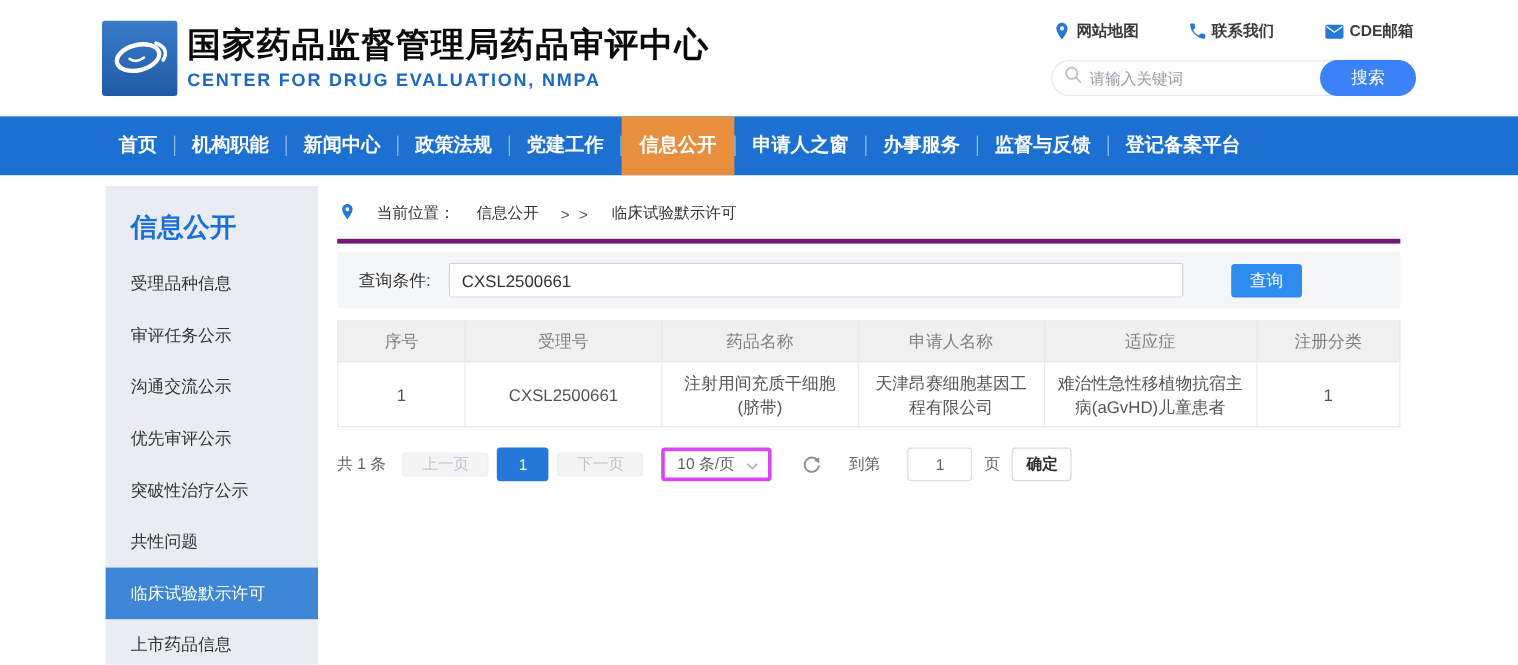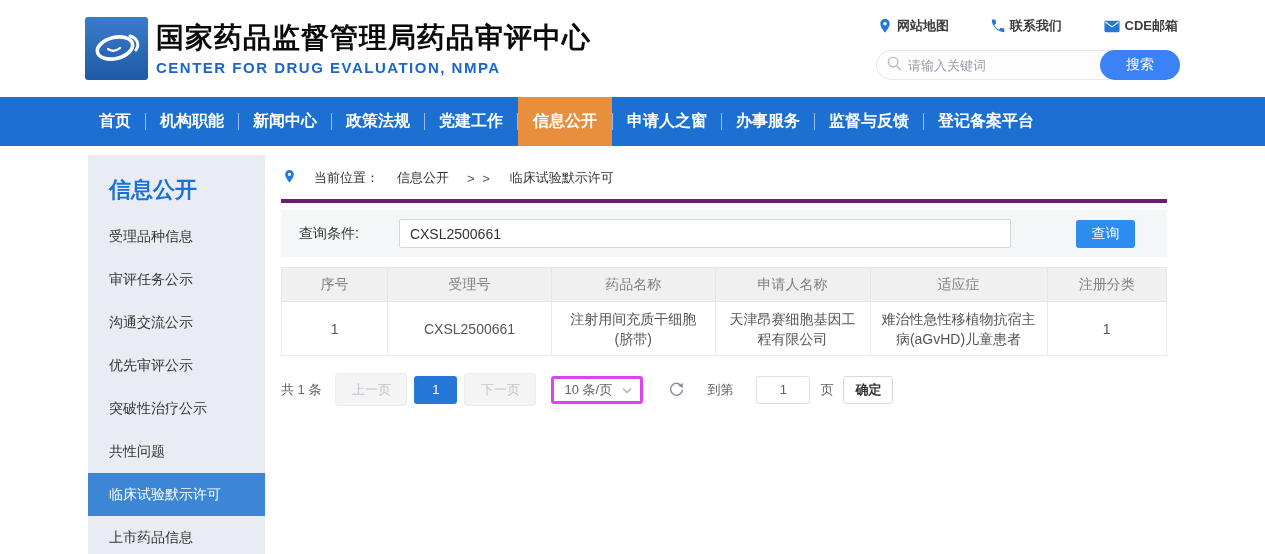--- a/index.html
+++ b/index.html
@@ -40,36 +40,36 @@
   .side-item { height:43px; display:flex; align-items:center; padding-left:21px; font-size:14px;
     color:#333; cursor:pointer; }
   .side-item.active { background:#3d86d5; color:#fff; }
 
   .main { width:886px; margin-left:16px; padding-top:8px; }
   .breadcrumb { display:flex; align-items:center; gap:18px; font-size:13px; color:#333;
     padding:6px 0 12px 2px; border-bottom:4px solid #701a75; }
   .breadcrumb .crumb-sep { color:#555; letter-spacing:2px; }
   .breadcrumb a { color:#333; text-decoration:none; }
 
-  .query-panel { margin-top:7px; background:#f5f6f8; height:47px; display:flex; align-items:center; padding:0 18px;gap:25px; }
+  .query-panel { margin-top:7px; background:#f5f6f8; height:47px; display:flex; align-items:center; padding:0 18px; }
   .query-label { font-size:14px; color:#333; margin-right:15px; white-space:nowrap; }
   .query-input { width:612px; height:29px; border:1px solid #d4d7dc; border-radius:2px; background:#fff;
     padding:0 10px; font-size:14px; color:#333; outline:none; font-family:inherit; }
   .query-btn { margin-left:40px; width:59px; height:28px; background:#2d8cf0; color:#fff; border:none;
     border-radius:3px; font-size:14px; cursor:pointer; font-family:inherit; }
 
   .result-table { width:100%; margin-top:10px; border-collapse:collapse; table-layout:fixed; }
   .result-table th { background:#f0f0f0; color:#808080; font-weight:normal; font-size:14px; height:34px;
     border:1px solid #e6e6e6; text-align:center; }
   .result-table td { color:#555; font-size:14px; height:54px; border:1px solid #ebebeb; text-align:center;
     line-height:20px; padding:4px 10px; background:#fff; }
 
   .pagination { margin-top:17px; display:flex; align-items:center; font-size:13px; color:#606266; }
   .pg-total { margin-right:10px; color:#606266; }
-  .pg-btn { height:33px; min-width:72px; padding:0 10px; margin:0 4px; border:1px solid #eceef1;
+  .pg-btn { height:20px; min-width:72px; padding:0 10px; margin:0 4px; border:1px solid #eceef1;
     background:#f4f4f5; color:#c0c4cc; font-size:13px; border-radius:3px; display:flex; align-items:center;
     justify-content:center; cursor:default; font-family:Liberation Mono, monospace; }
   .pg-num { height:28px; min-width:43px; margin:0 3px; border:none; background:#2577d8; color:#fff;
     font-size:13px; border-radius:3px; display:flex; align-items:center; justify-content:center; cursor:pointer; }
   .pg-size { height:28px; width:92px; margin-left:11px; border:3px solid #d946ef; background:#fff;
     border-radius:3px; display:flex; align-items:center; justify-content:space-between; padding:0 8px 0 10px;
     color:#606266; cursor:pointer; }
   .pg-refresh { margin-left:25px; margin-right:22px; display:flex; align-items:center; cursor:pointer; }
   .pg-goto-label { margin-right:23px; }
   .pg-goto-input { width:54px; height:28px; border:1px solid #dcdfe6; border-radius:3px; text-align:center;

